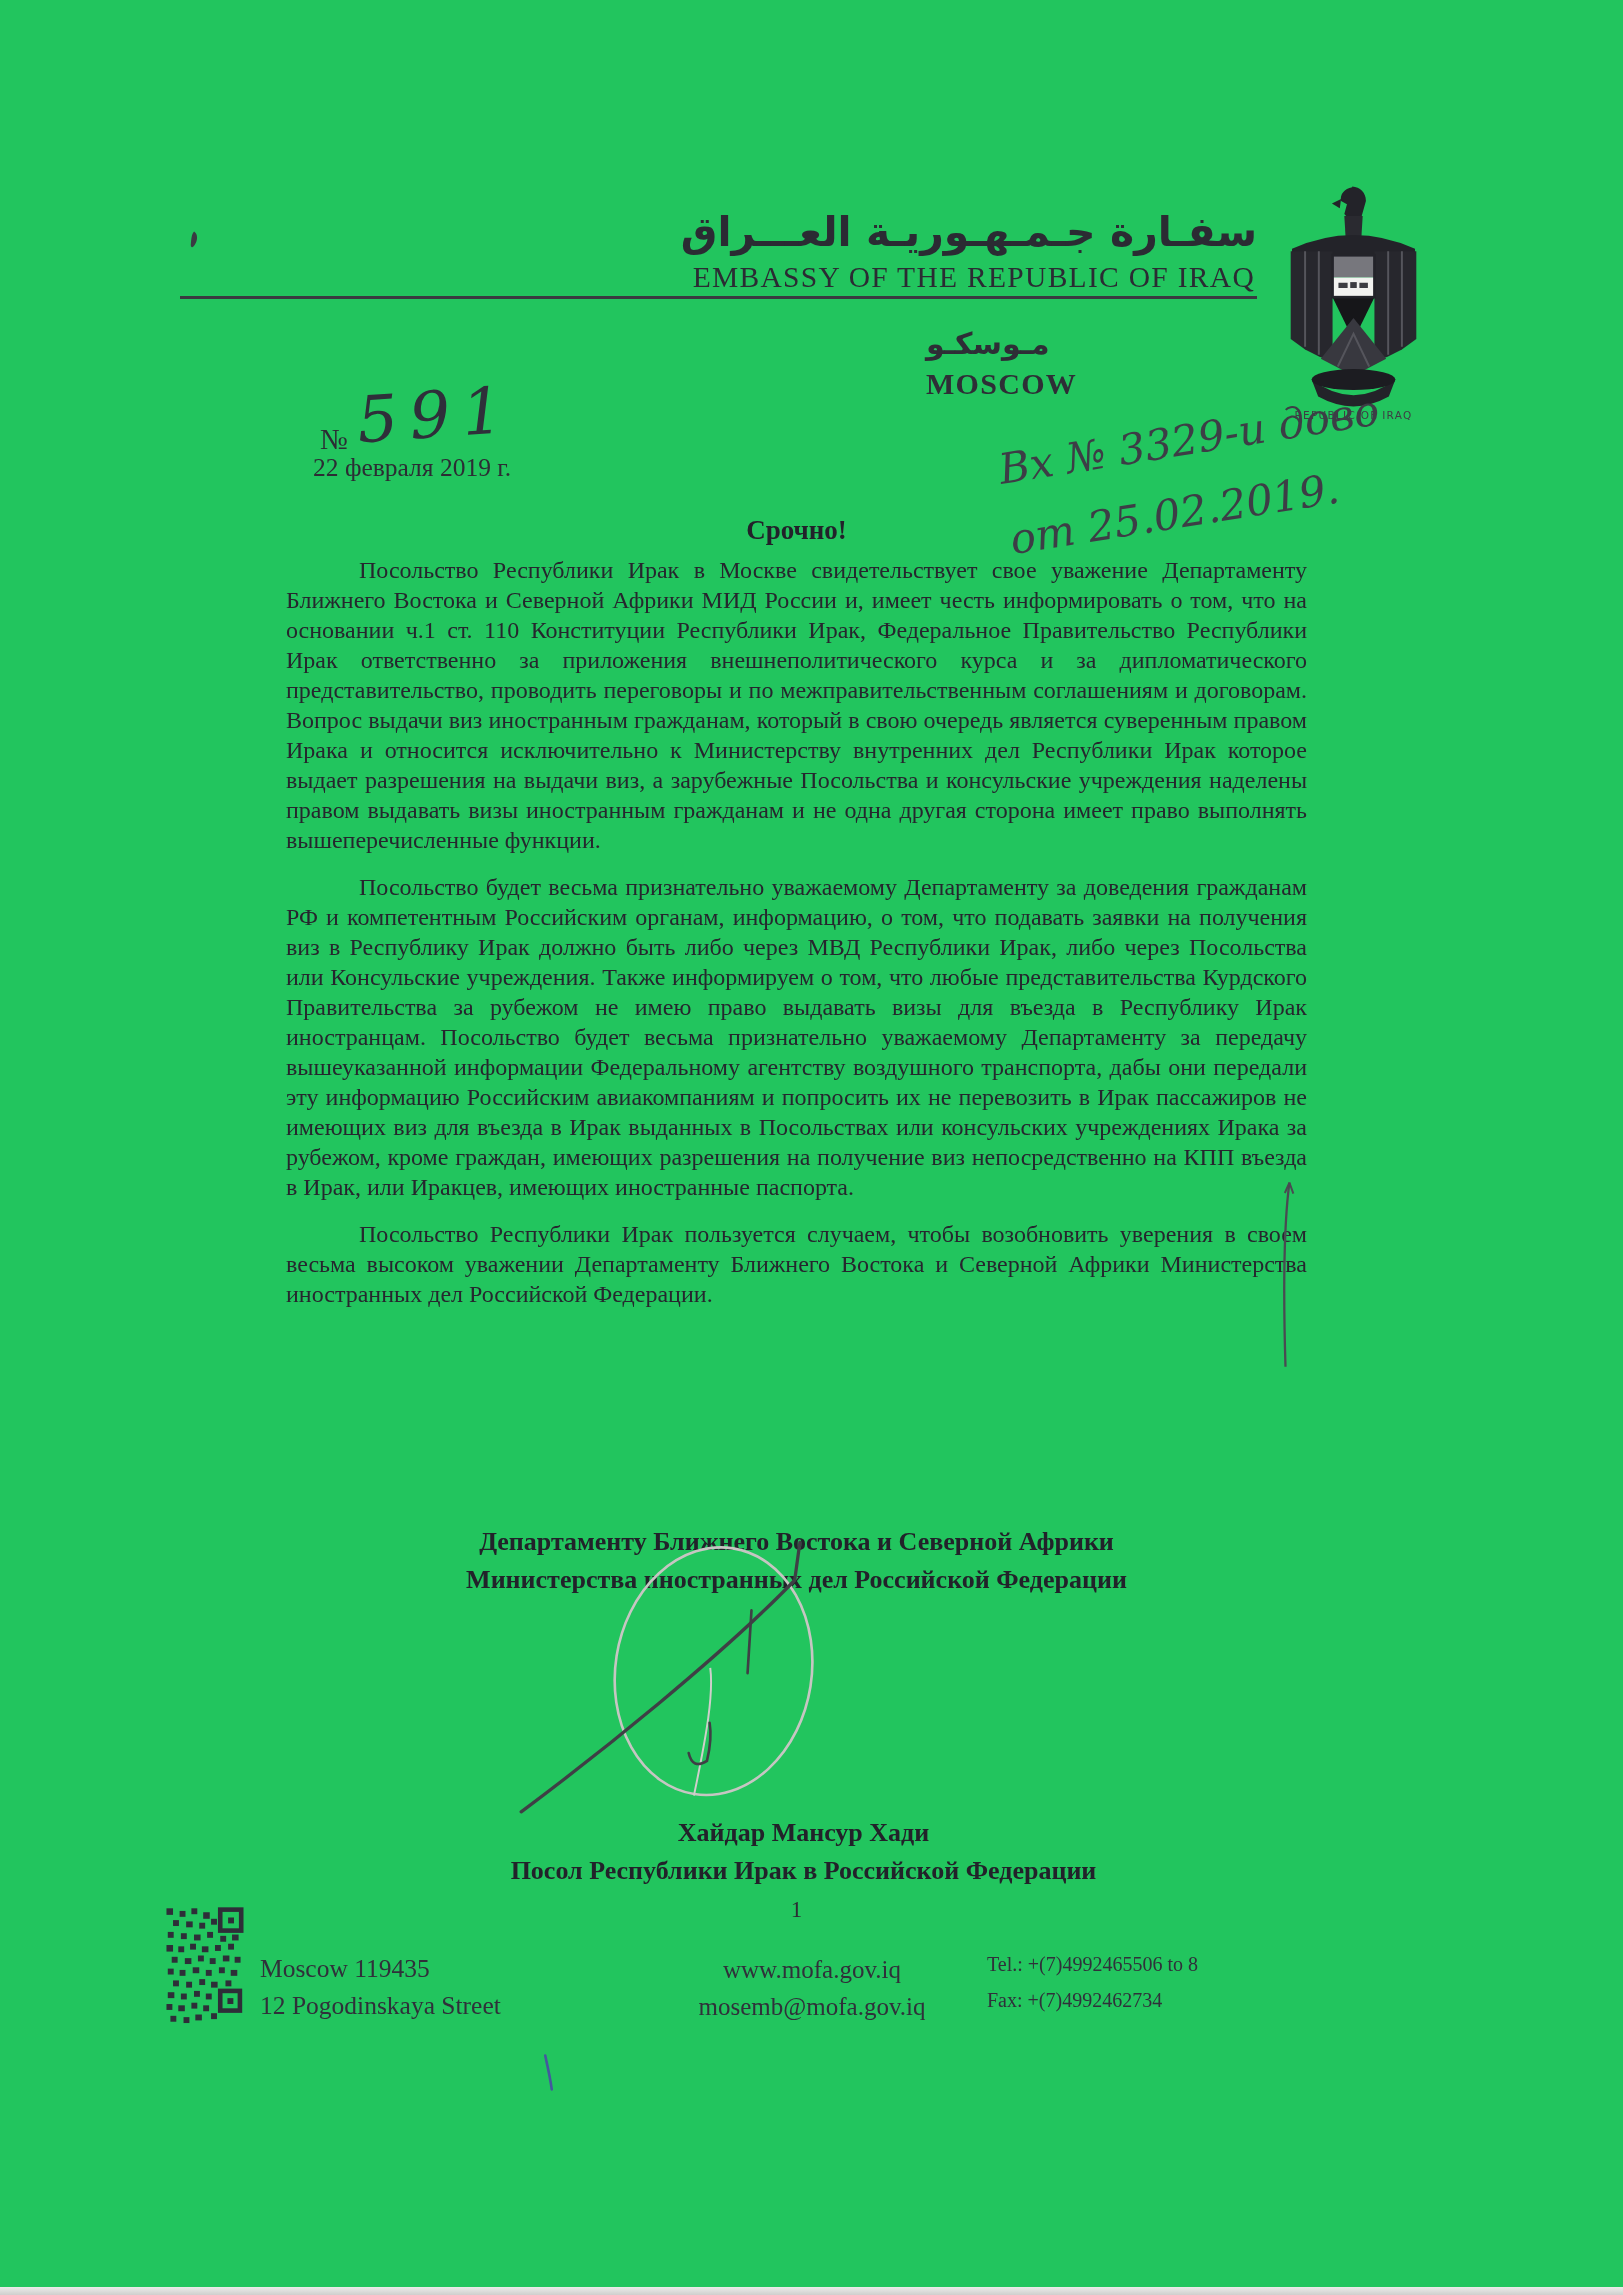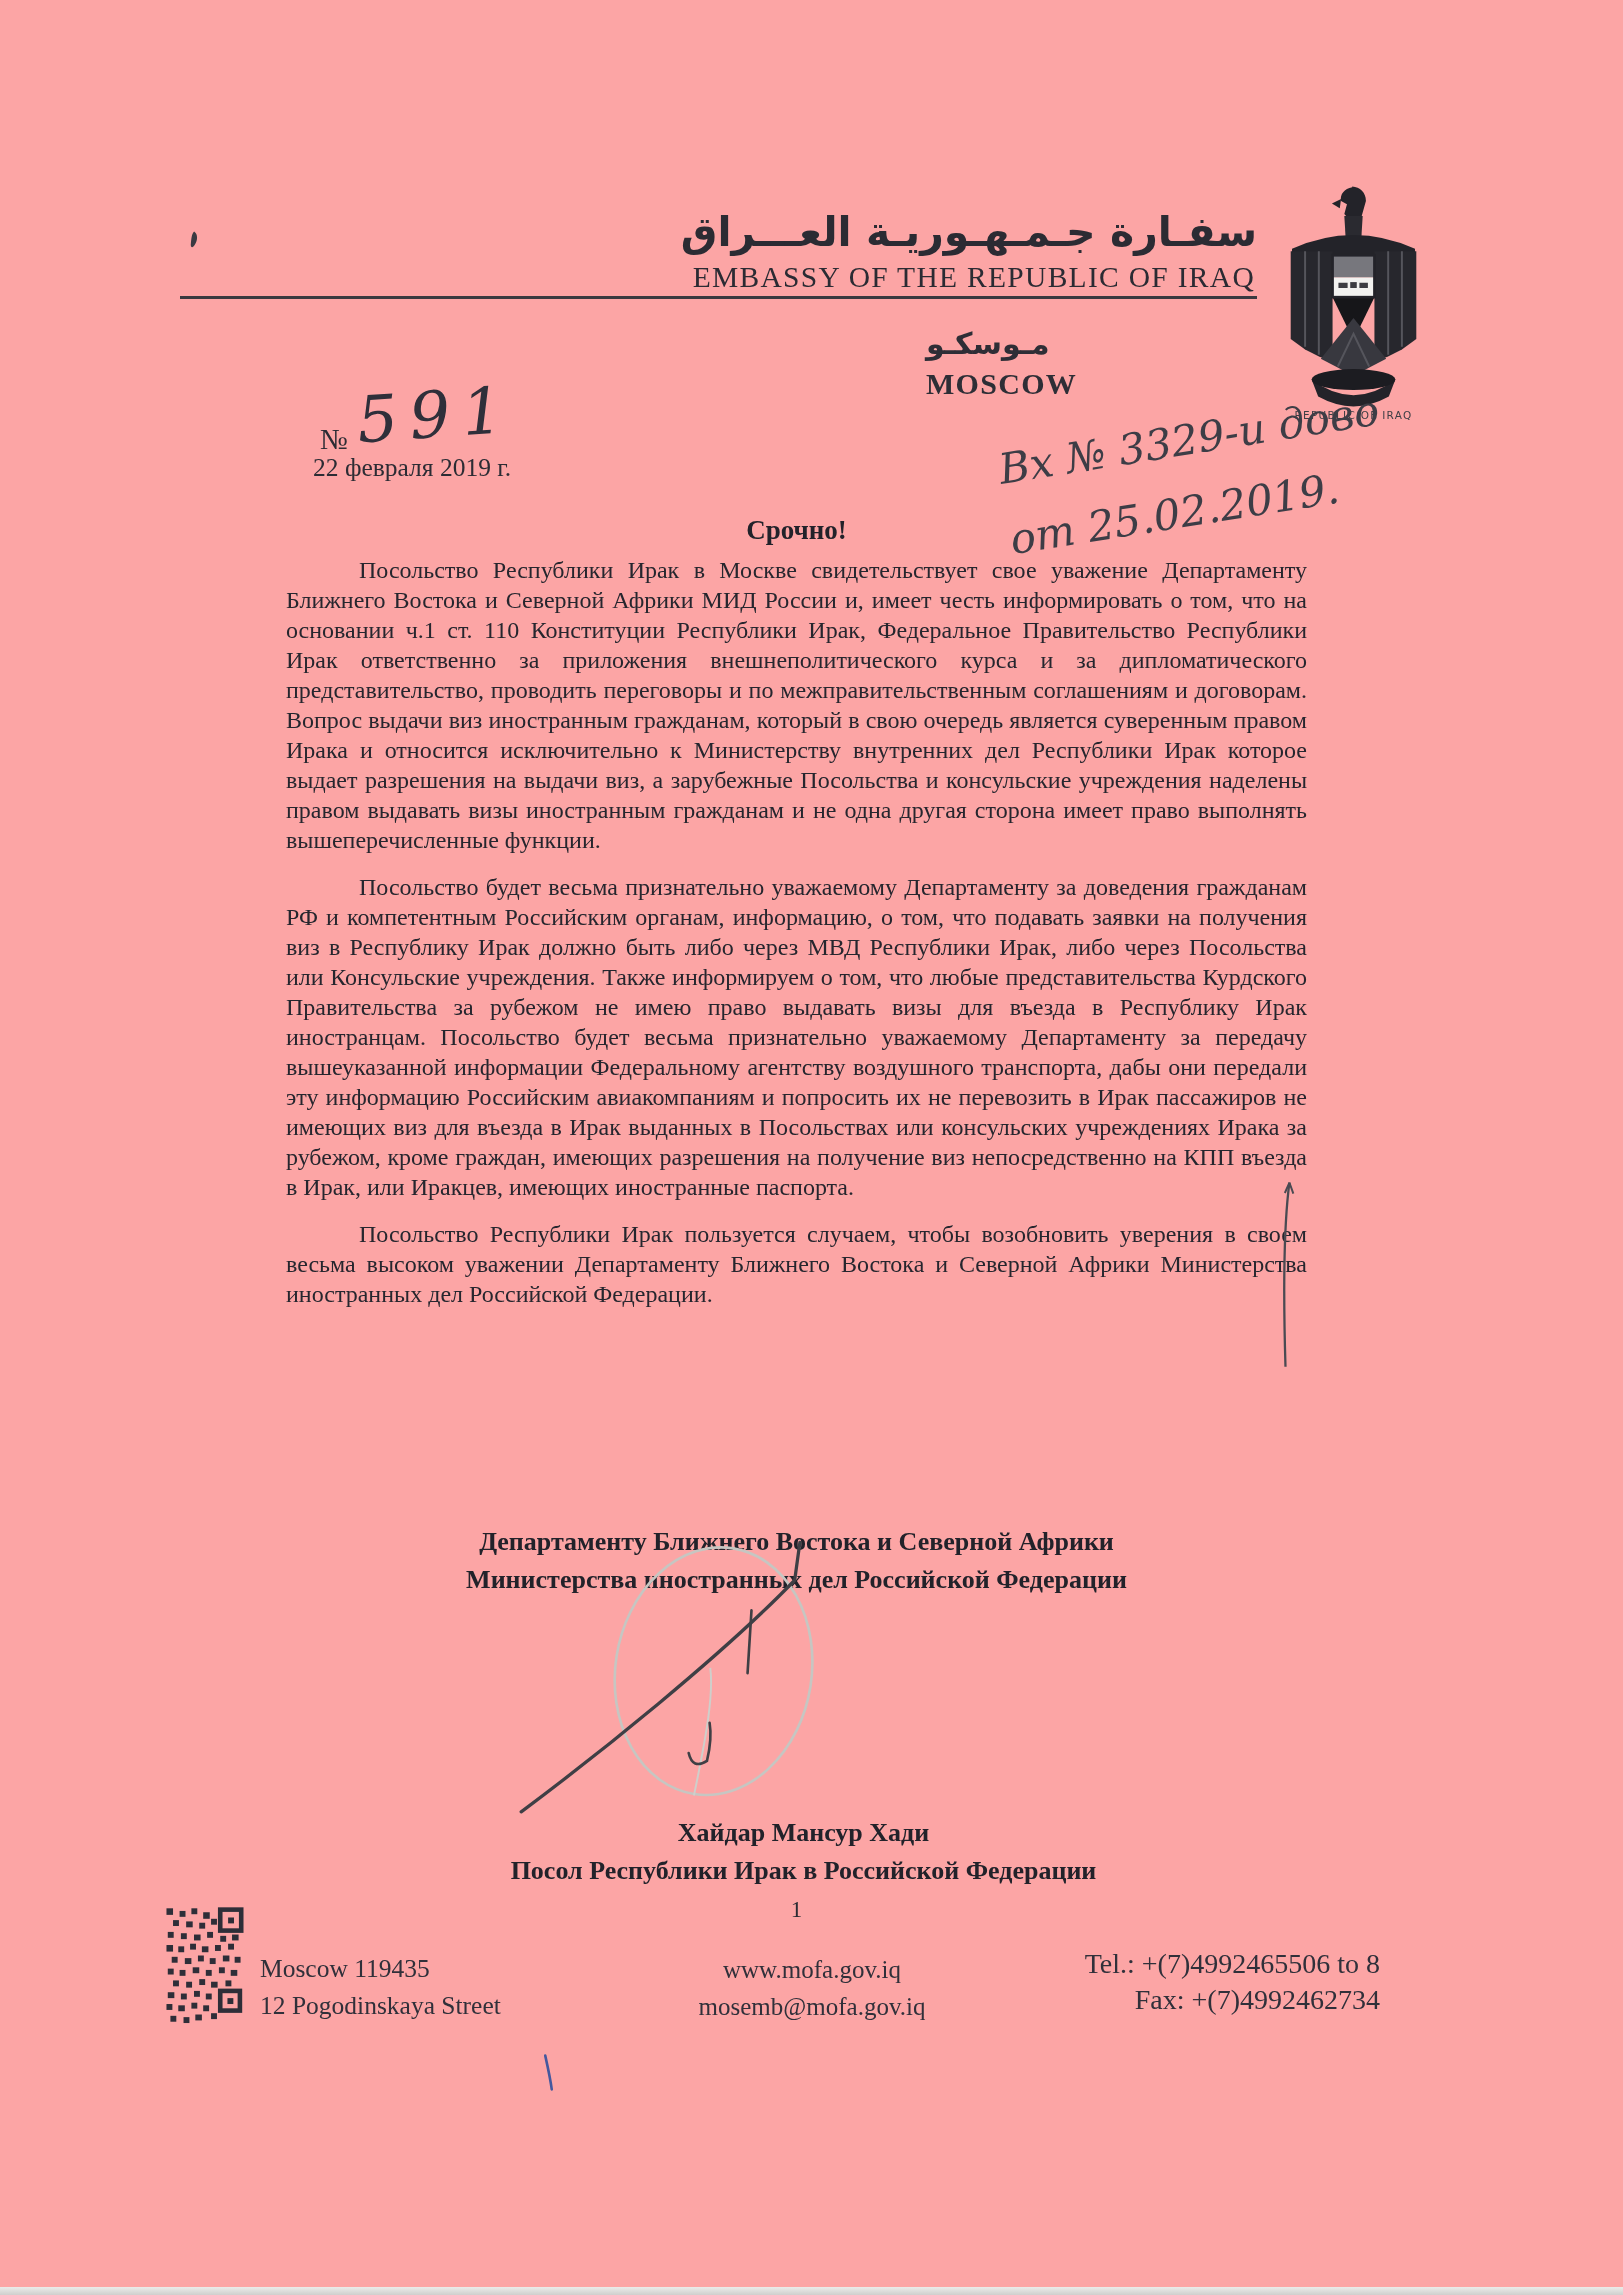--- a/index.html
+++ b/index.html
@@ -1,20 +1,20 @@
 <!DOCTYPE html>
 <html lang="ru" style="font-size:10.5px"><head>
 <meta charset="utf-8">
 <style>
   html,body{margin:0;padding:0;background:#9a9a9a;}
   .page{
     position:relative;
     width:1624px;height:2295px;
     margin:0 auto;
-    background:#fca5a5;
+    background:#22c55e;
     overflow:hidden;
     font-family:"Liberation Serif", serif;
     color:#26262e;
   }
   
   .hdr-arabic{
     position:absolute;top:208px;right:367px;width:655px;
     text-align:right;
     font-family:"DejaVu Sans", sans-serif;
     font-size:41px;font-weight:bold;color:#2b2b33;
@@ -85,21 +85,21 @@
   .foot-addr{
     position:absolute;left:260px;top:1950px;
     font-size:25.5px;line-height:37px;color:#30303a;white-space:nowrap;
   }
   .foot-center{
     position:absolute;left:642px;top:1951px;width:340px;
     text-align:center;font-size:25px;line-height:37px;color:#30303a;white-space:nowrap;
   }
   .foot-right{
     position:absolute;right:244px;top:1946px;width:393px;
-    text-align:right;font-size:28px;line-height:36px;color:#30303a;white-space:nowrap;
+    text-align:left;font-size:20px;line-height:36px;color:#30303a;white-space:nowrap;
   }
   
   .ink-mark{position:absolute;left:185px;top:230px;}
   .pen-line{position:absolute;left:1275px;top:1176px;}
   .blue-mark{position:absolute;left:540px;top:2053px;}
   .scan-edge{
     position:absolute;left:0;bottom:0;width:100%;height:7.9px;
     background:linear-gradient(#ececea,#cfcfcd);
   }
 </style>

